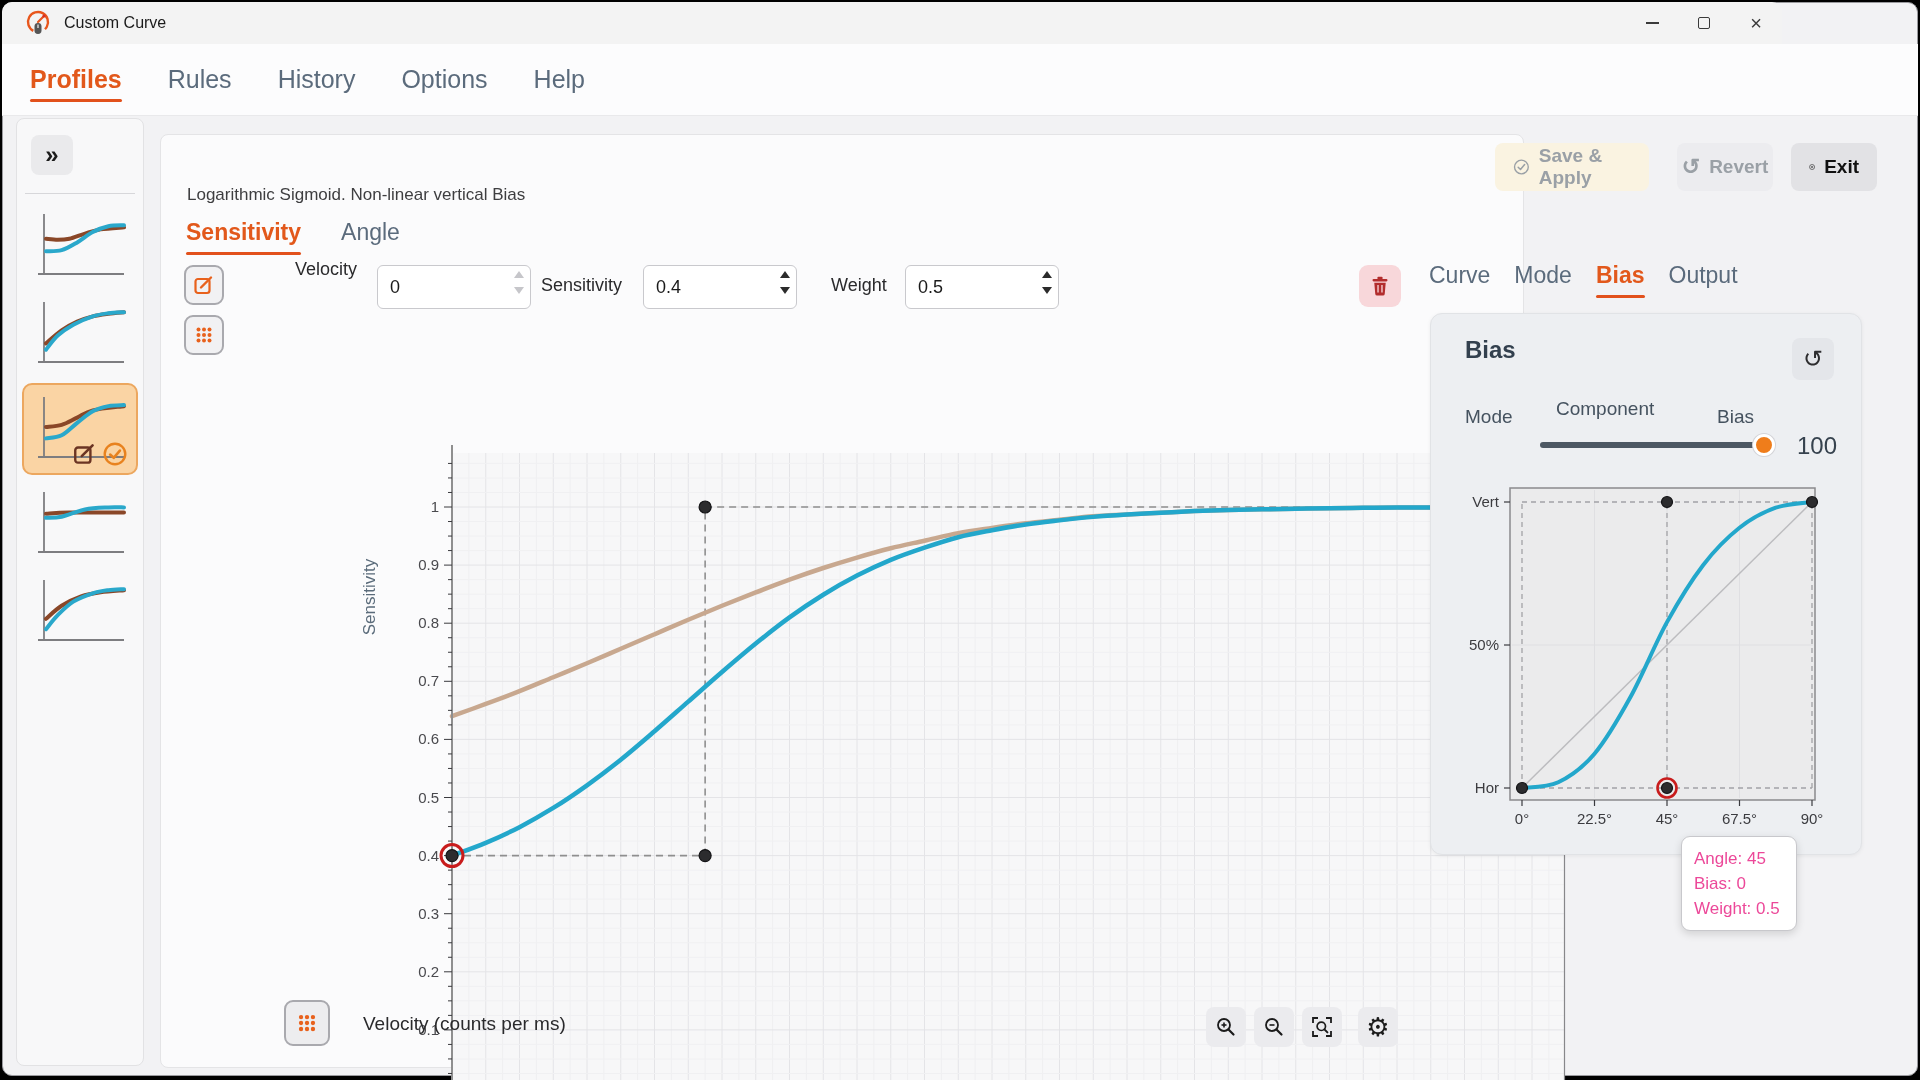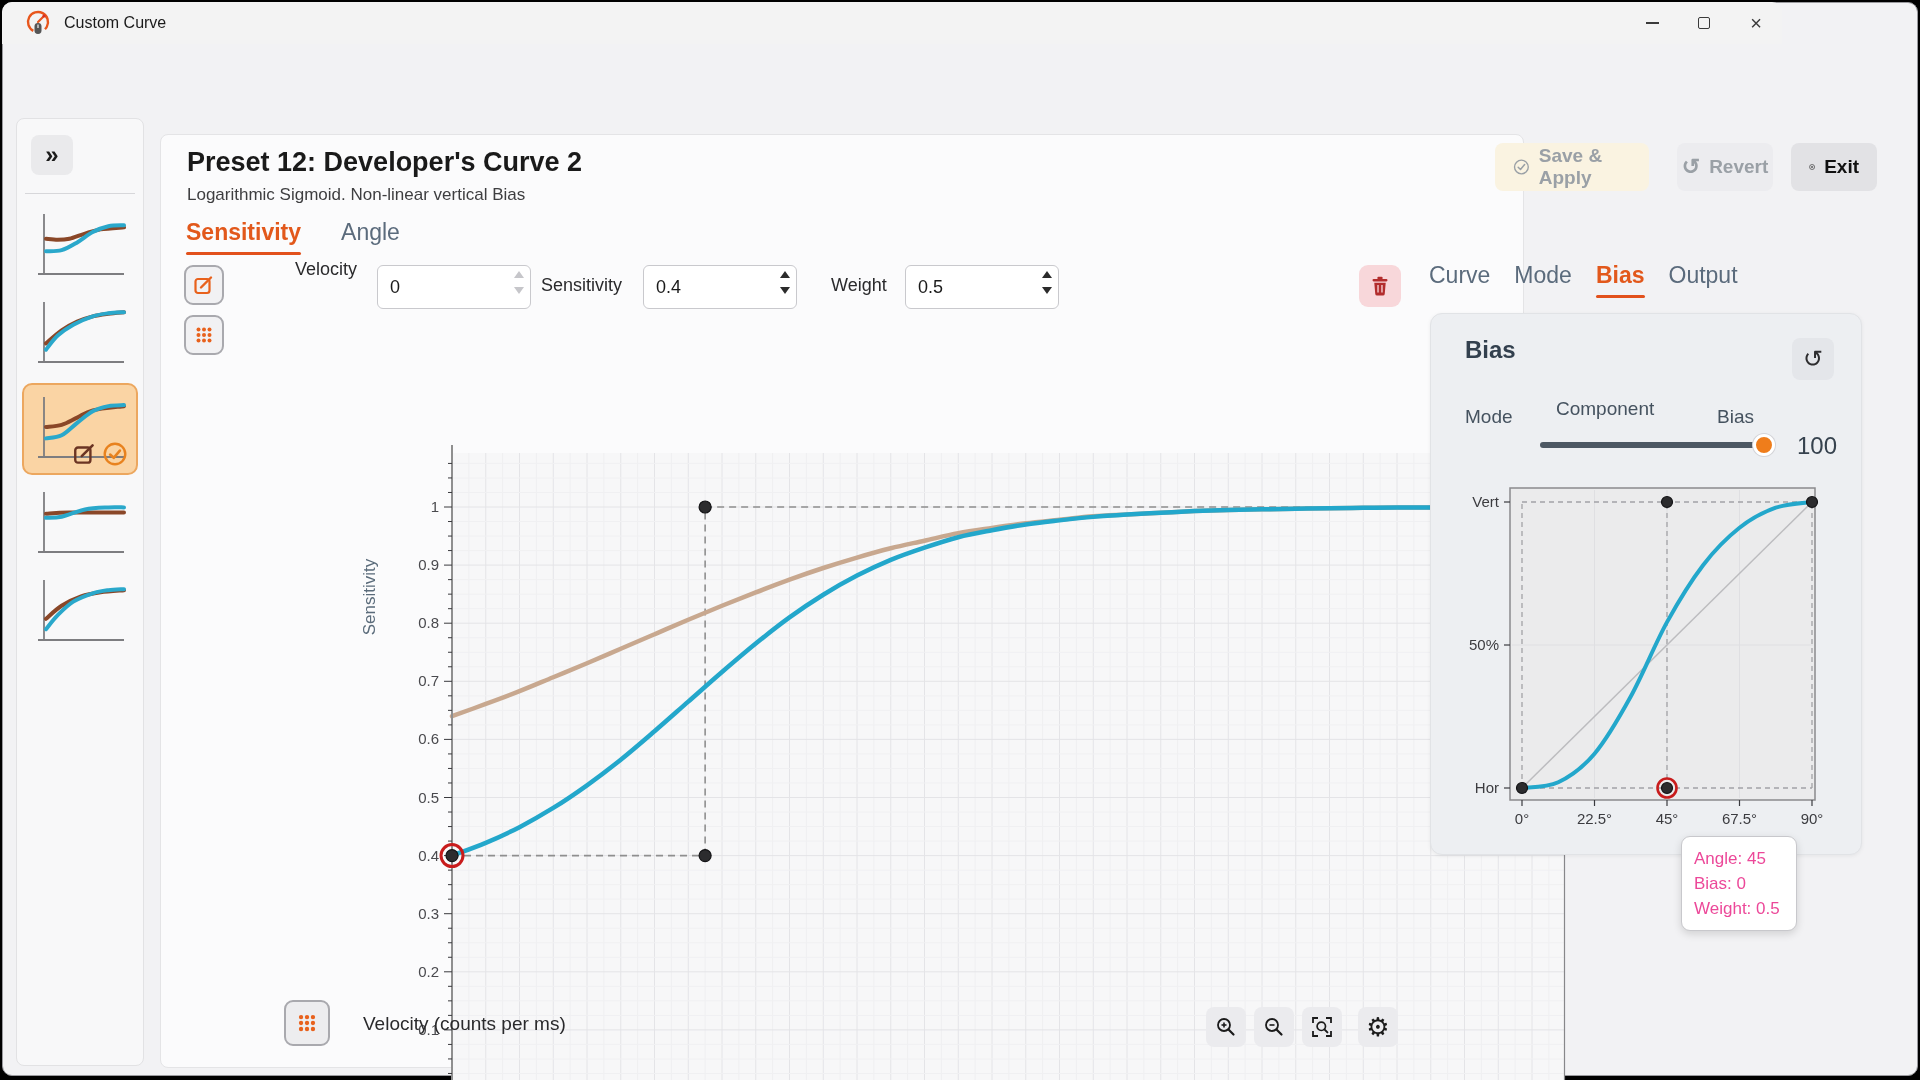--- a/index.html
+++ b/index.html
@@ -93,20 +93,27 @@
       <div class="win-btn">
           <div class="min-glyph"></div>
         </div>
       <div class="win-btn">
           <div class="max-glyph"></div>
         </div>
       <div class="win-btn close-glyph">×</div>
     </div>
   </div>
 
+  <div class="menubar">
+    <div class="menu-item active">Profiles</div>
+    <div class="menu-item">Rules</div>
+    <div class="menu-item">History</div>
+    <div class="menu-item">Options</div>
+    <div class="menu-item">Help</div>
+  </div>
 
   <div class="sidebar">
     <div class="collapse-btn">»</div>
     <div class="side-divider"></div>
     <div class="thumb-col">
       <div class="thumb">
           <svg id="thumb-0" width="92" height="70" viewBox="0 0 92 70">
             <line x1="10" y1="3" x2="10" y2="63" stroke="#7d7d80" stroke-width="1.8"></line>
             <line x1="4" y1="63" x2="90" y2="63" stroke="#7d7d80" stroke-width="1.8"></line>
             <path d="M12 27.759999999999998C13.95 27.93333333333333,19.8 28.8,23.7 28.8C27.599999999999998 28.8,30.849999999999998 28.799999999999997,35.4 27.759999999999998C39.949999999999996 26.72,45.8 24.12,51 22.560000000000002C56.2 21.000000000000004,60.099999999999994 19.439999999999998,66.6 18.4C73.1 17.36,86.1 16.666666666666668,90 16.32" fill="none" stroke="#8a4728" stroke-width="4" stroke-linecap="round"></path>
@@ -152,21 +159,20 @@
             <line x1="10" y1="3" x2="10" y2="63" stroke="#7d7d80" stroke-width="1.8"></line>
             <line x1="4" y1="63" x2="90" y2="63" stroke="#7d7d80" stroke-width="1.8"></line>
             <path d="M12 41.8C14.6 39.63333333333333,21.75 32.52666666666667,27.6 28.8C33.45 25.073333333333334,40.6 21.69333333333333,47.1 19.439999999999998C53.6 17.186666666666664,59.449999999999996 16.32,66.6 15.280000000000001C73.75 14.24,86.1 13.546666666666663,90 13.199999999999996" fill="none" stroke="#8a4728" stroke-width="4" stroke-linecap="round"></path>
             <path d="M12 52.2C13.95 49.86,19.15 42.75333333333333,23.7 38.16C28.25 33.56666666666666,33.449999999999996 28.28,39.3 24.64C45.15 21,52.949999999999996 18.226666666666667,58.8 16.32C64.65 14.413333333333332,69.2 13.893333333333329,74.4 13.199999999999996C79.60000000000001 12.506666666666662,87.4 12.33333333333333,90 12.159999999999997" fill="none" stroke="#2aa8cb" stroke-width="4" stroke-linecap="round"></path>
           </svg>
         </div>
     </div>
   </div>
 
   <div class="main-card">
-    <div class="preset-title">Preset 12: Developer's Curve 2</div>
     <div class="preset-subtitle">Logarithmic Sigmoid. Non-linear vertical Bias</div>
 
     <div class="curve-tabs">
       <div class="ctab active">Sensitivity</div>
       <div class="ctab">Angle</div>
     </div>
 
     <div class="tool-btn" style="left:23px;top:130px;">
       <svg width="24" height="24" viewBox="0 0 24 24">
         <rect x="3.5" y="6" width="14" height="14" rx="2.5" fill="none" stroke="#e8611c" stroke-width="2.2"></rect>

